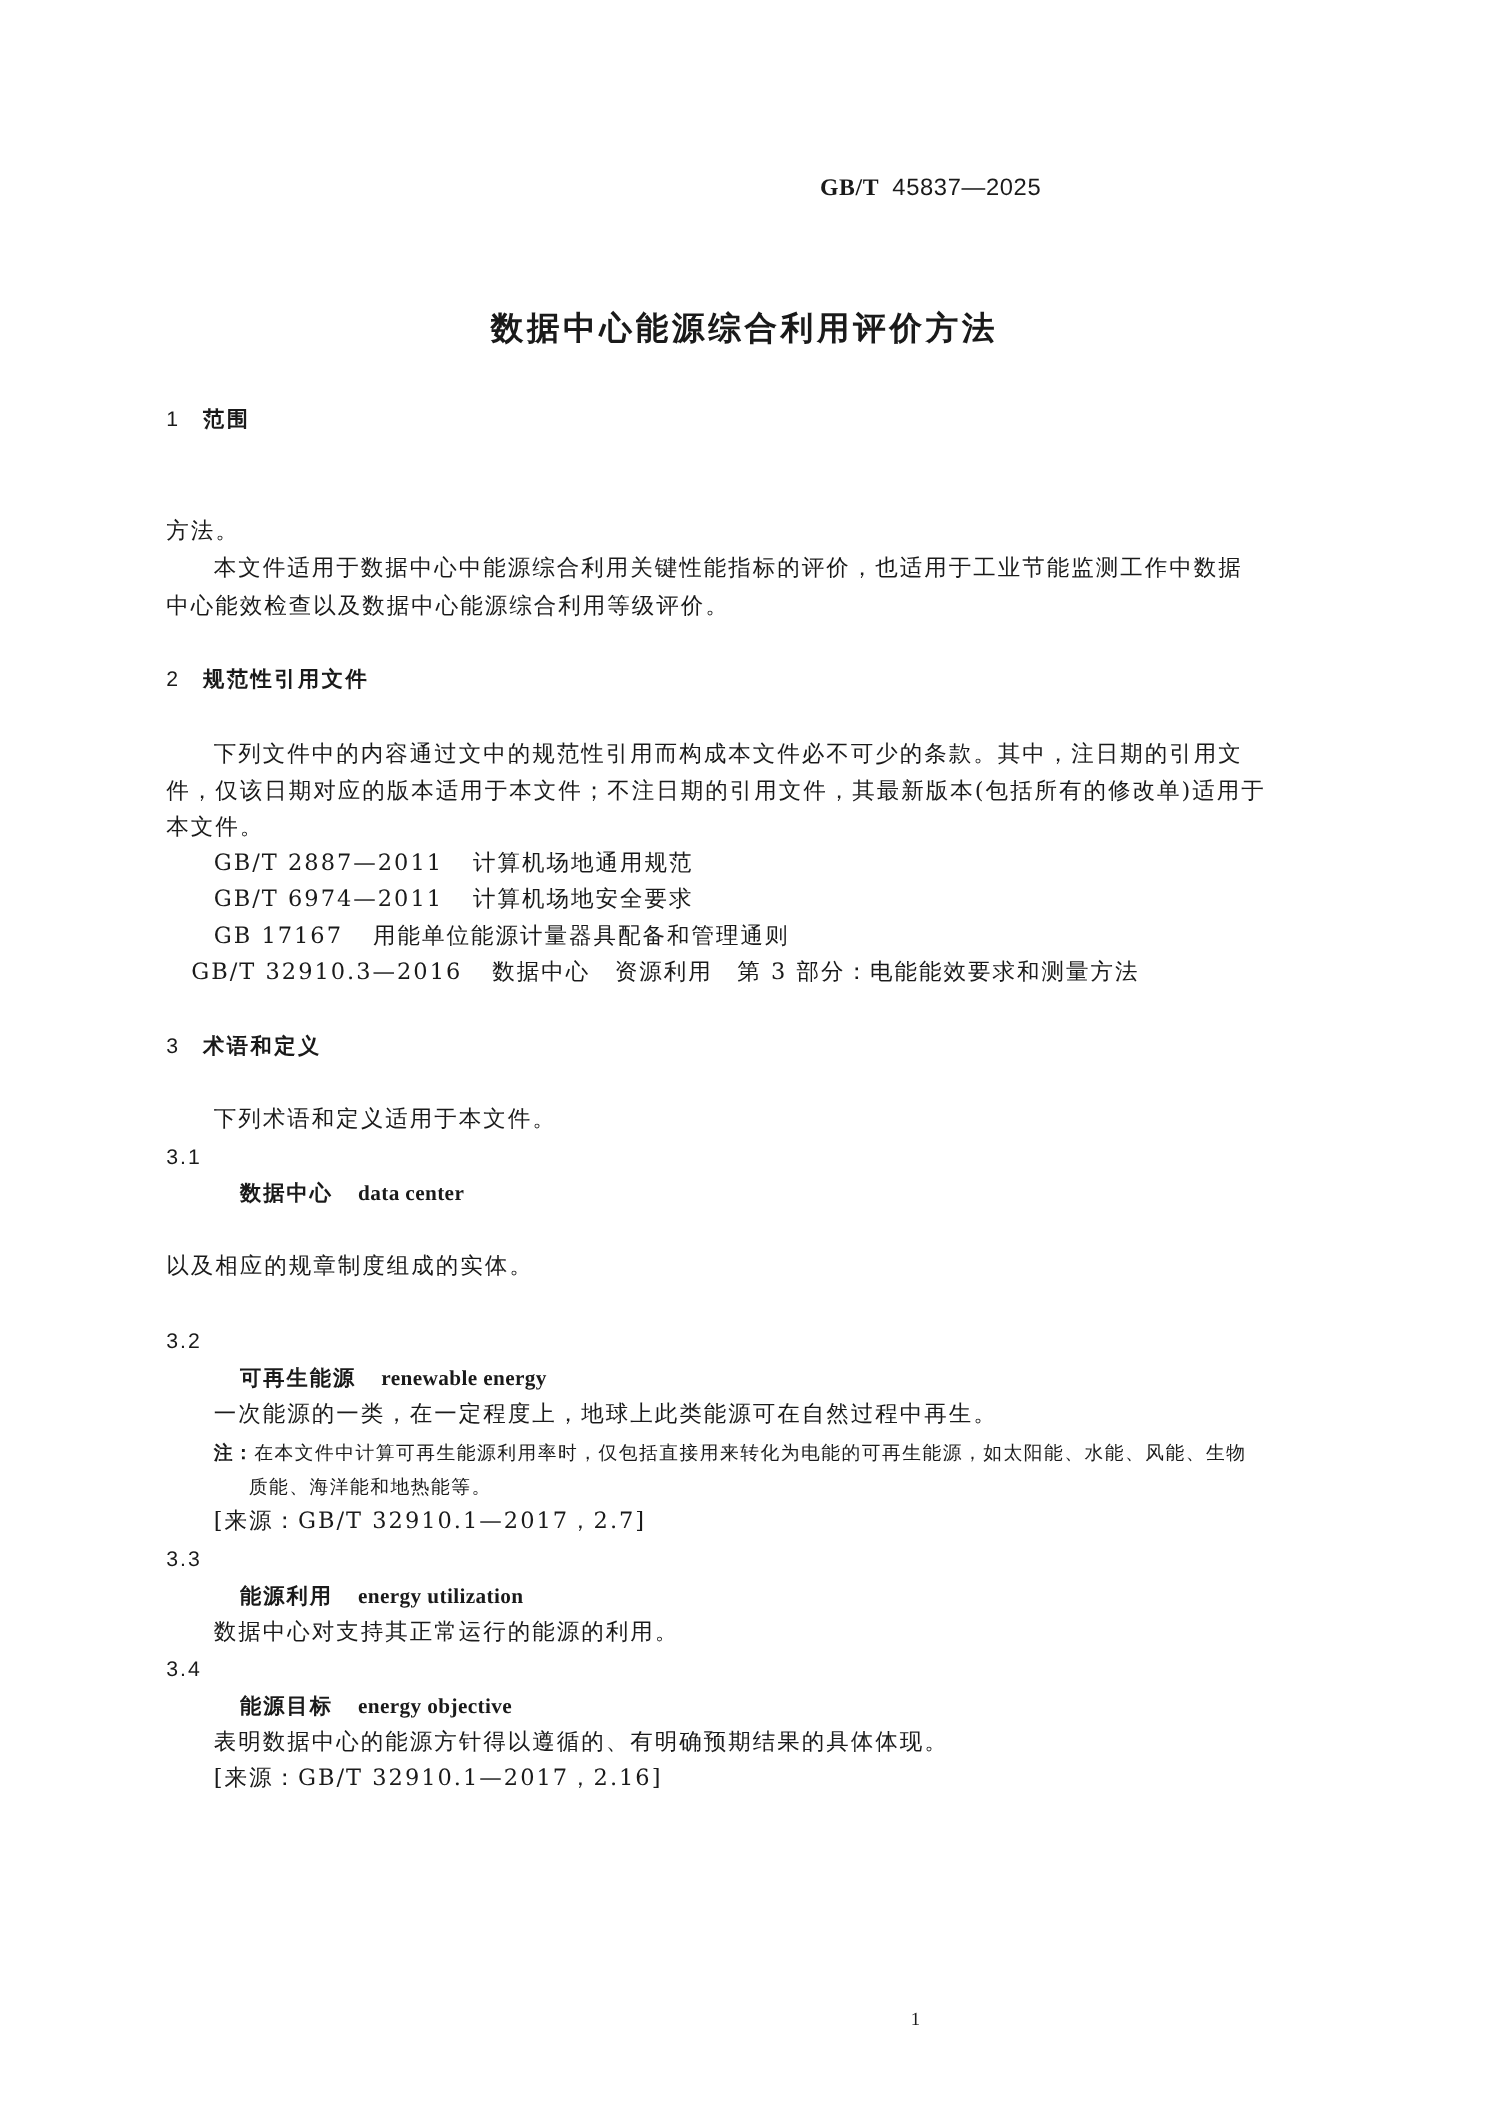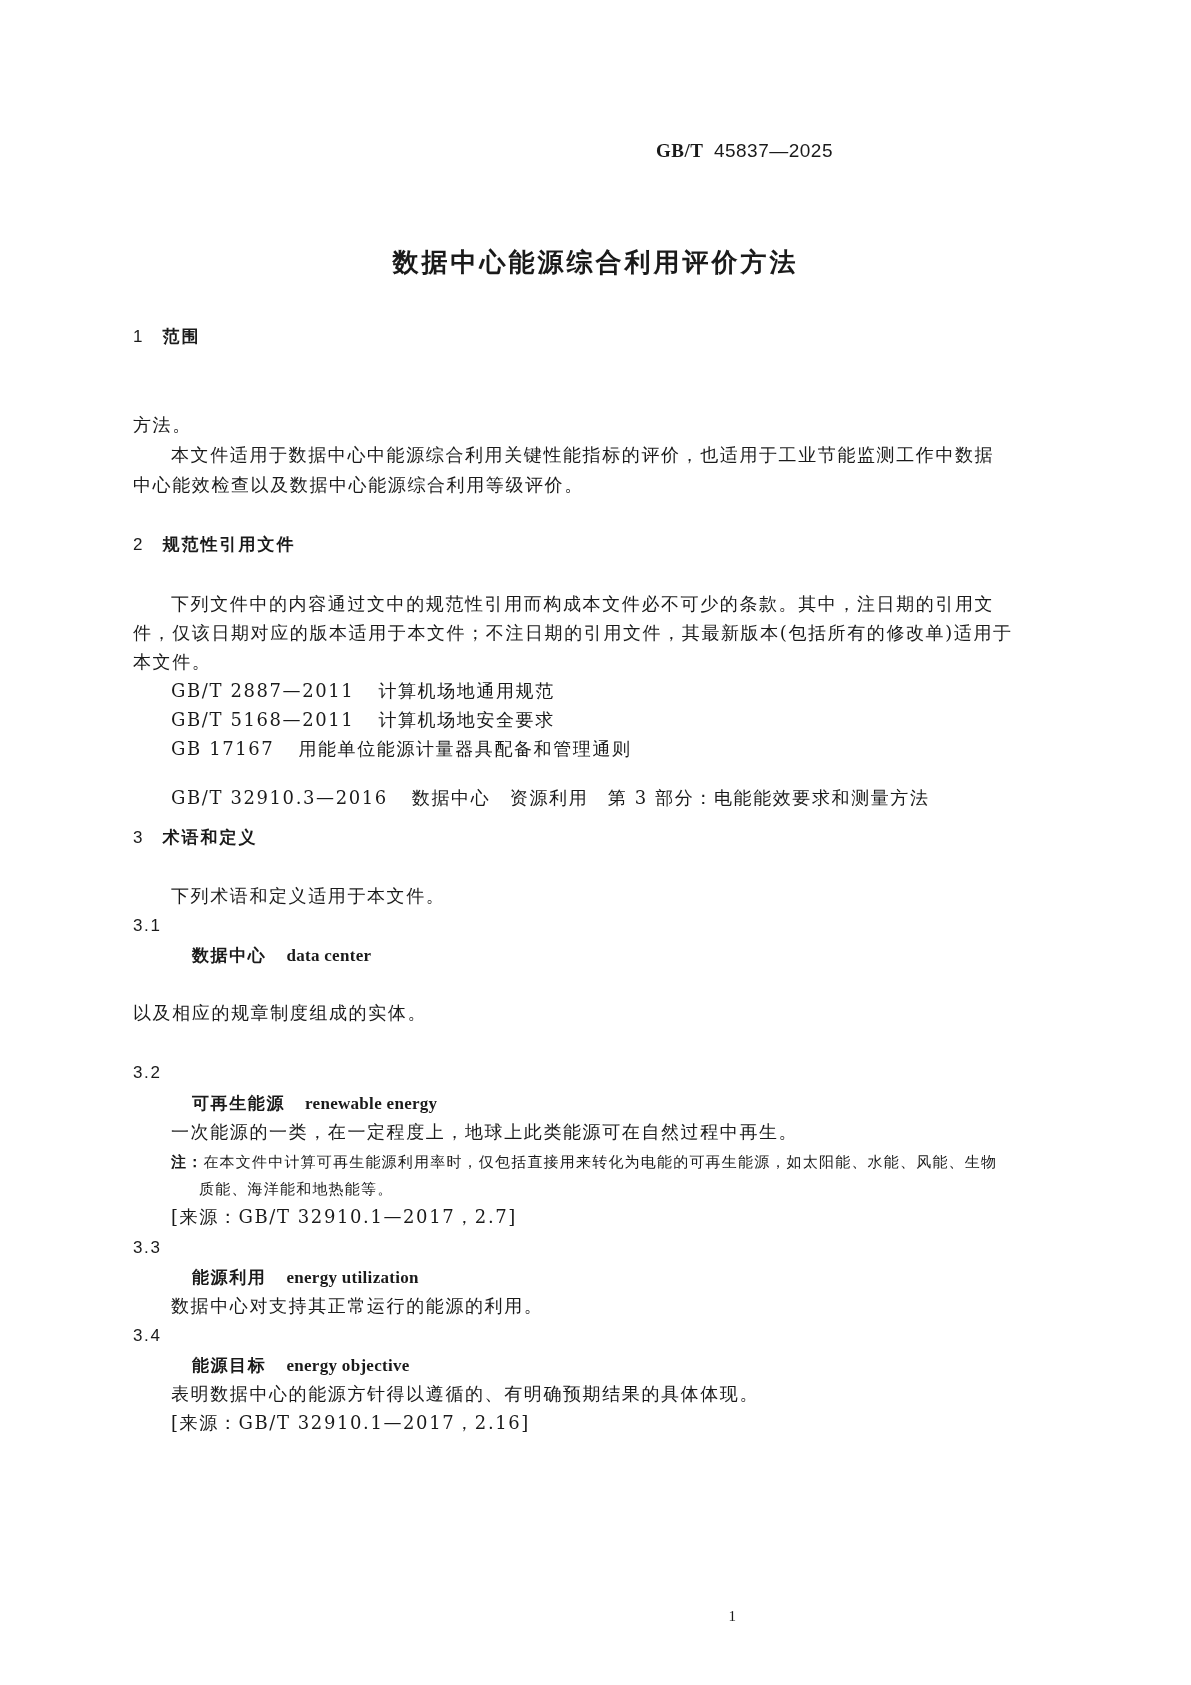--- a/index.html
+++ b/index.html
@@ -53,26 +53,26 @@
     <span class="hnum">2</span><span>规范性引用文件</span>
   </div>
   <div class="line" style="left:171px; top:592px;">下列文件中的内容通过文中的规范性引用而构成本文件必不可少的条款。其中，注日期的引用文</div>
   <div class="line" style="left:133px; top:621px;">件，仅该日期对应的版本适用于本文件；不注日期的引用文件，其最新版本(包括所有的修改单)适用于</div>
   <div class="line" style="left:133px; top:650px;">本文件。</div>
 
   <div class="line" style="left:171px; top:679px;">
     <span>GB/T 2887—2011</span><span class="gap"></span><span>计算机场地通用规范</span>
   </div>
   <div class="line" style="left:171px; top:708px;">
-    <span>GB/T 5168—2011</span><span class="gap"></span><span>计算机场地安全要求</span>
+    <span>GB/T 6974—2011</span><span class="gap"></span><span>计算机场地安全要求</span>
   </div>
   <div class="line" style="left:171px; top:737px;">
     <span>GB 17167</span><span class="gap"></span><span>用能单位能源计量器具配备和管理通则</span>
   </div>
-  <div class="line" style="left:171px; top:766px;margin-top:20px;">
+  <div class="line" style="left:153px; top:766px;">
     <span>GB/T 32910.3—2016</span><span class="gap"></span><span>数据中心　资源利用　第 3 部分：电能能效要求和测量方法</span>
   </div>
 
   <div class="line heading" style="left:133px; top:825px;">
     <span class="hnum">3</span><span>术语和定义</span>
   </div>
   <div class="line" style="left:171px; top:884px;">下列术语和定义适用于本文件。</div>
 
   <div class="line termnum" style="left:133px; top:914px;">3.1</div>
   <div class="line term" style="left:171px; top:943px;">

